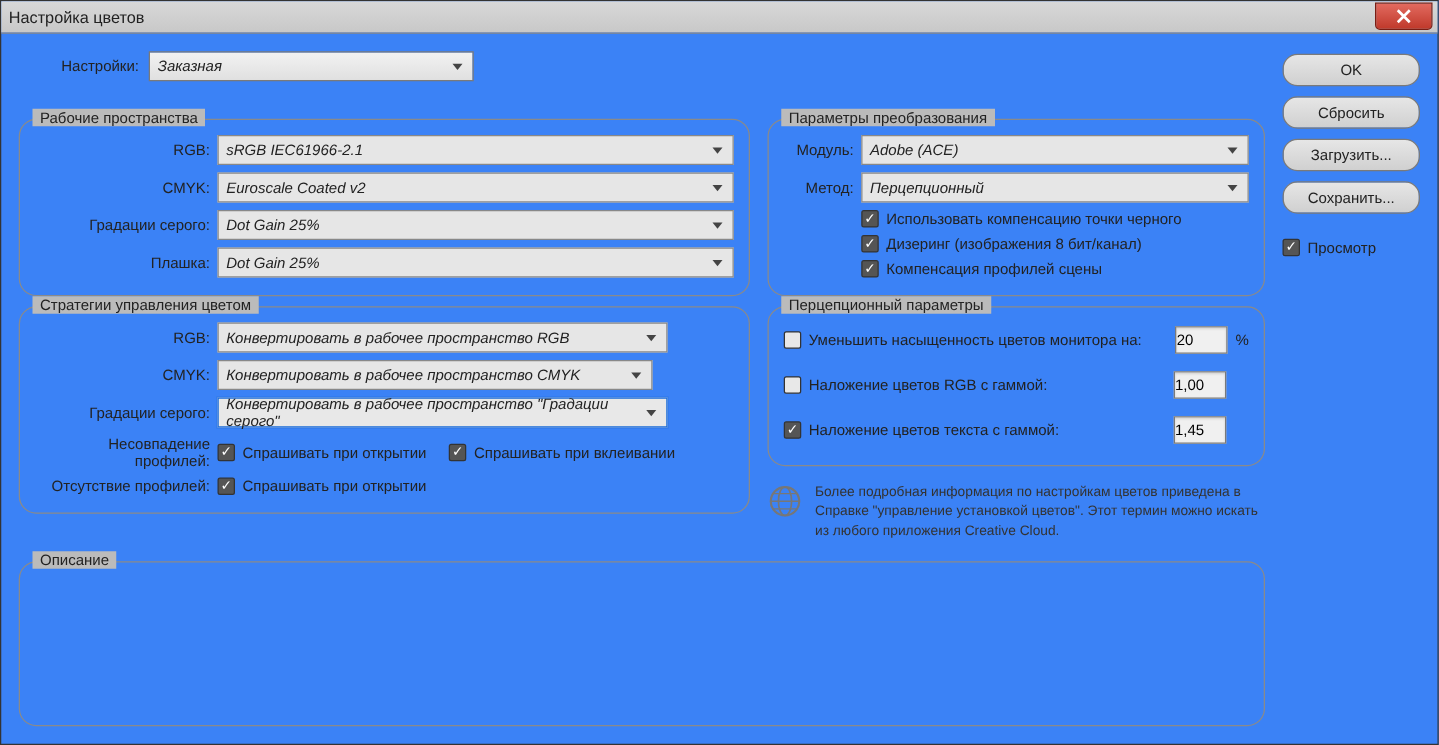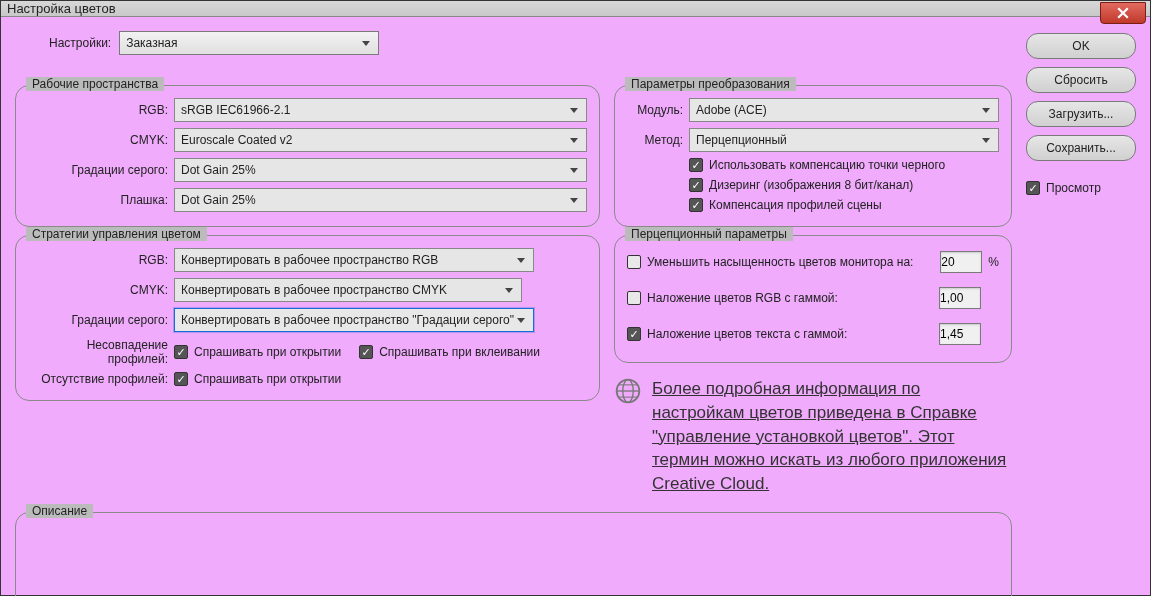--- a/index.html
+++ b/index.html
@@ -1,49 +1,49 @@
 <!DOCTYPE html>
 <html><head>
 <meta charset="utf-8">
 <style>
 * { box-sizing: border-box; margin: 0; padding: 0; font-family: "Segoe UI", Tahoma, sans-serif; font-size: 12px; }
 body { background: #555; width: 1151px; height: 596px; overflow: hidden; }
-.window { width: 1151px; height: 596px; background: #f0abfc; border: 1px solid #333; display: flex; flex-direction: column; }
+.window { width: 1151px; height: 596px; background: #3b82f6; border: 1px solid #333; display: flex; flex-direction: column; }
 .titlebar { height: 26px; background: linear-gradient(#d8d8d8,#c8c8c8); border-bottom: 1px solid #888; display: flex; align-items: center; padding: 0 6px; position: relative; }
 .titlebar .title { font-size: 13px; color: #222; }
 .close-btn { position: absolute; right: 4px; top: 1px; width: 46px; height: 22px; background: linear-gradient(#e26a5f,#c0392b); border: 1px solid #7a1d14; border-radius: 0 0 4px 4px; display: flex; align-items: center; justify-content: center; color: #fff; font-weight: bold; font-size: 13px; cursor: pointer; }
 .close-btn svg { width: 12px; height: 12px; }
 .body { flex: 1; padding: 14px 14px 14px 14px; display: flex; gap: 14px; }
 .main-col { flex: 1; display: flex; flex-direction: column; gap: 6px; }
 .side-col { width: 110px; display: flex; flex-direction: column; gap: 8px; padding-top: 2px; }
 .btn { height: 26px; background: linear-gradient(#e6e6e6,#d0d0d0); border: 1px solid #7a7a7a; border-radius: 12px; text-align: center; line-height: 24px; cursor: pointer; color: #222; }
 .chk-row { display: flex; align-items: flex-start; gap: 6px; margin-top: 12px; }
 .chk { width: 14px; height: 14px; background: #555; border: 1px solid #333; border-radius: 2px; display: inline-flex; align-items: center; justify-content: center; cursor: pointer; flex-shrink: 0; }
 .chk.on::after { content: "✓"; color: #fff; font-size: 11px; line-height: 1; }
 .chk.off { background: #e8e8e8; }
 .row { display: flex; align-items: center; gap: 6px; min-height: 28px; }
 .lbl { text-align: right; color: #222; }
-.select { height: 24px; background: linear-gradient(#f2f2f2,#e0e0e0); border: 1px solid #7a7a7a; display: flex; align-items: center; padding: 0 6px; cursor: pointer; position: relative; color: #222; }
+.select { height: 24px; background: linear-gradient(#f2f2f2,#e0e0e0); border: 1px solid #7a7a7a; display: flex; align-items: center; padding: 0 6px; cursor: pointer; position: relative; color: #222; font-style: italic; }
 .select.flat { background: #e6e6e6; border: 1px solid #888; }
 .select.hl { background: #e8e8e8; border: 1px solid #1a6bd8; box-shadow: 0 0 0 1px rgba(26,107,216,0.3); }
 .select::after { content: ""; position: absolute; right: 8px; top: 50%; margin-top: -2px; border-left: 4px solid transparent; border-right: 4px solid transparent; border-top: 5px solid #444; }
 .group { border: 1px solid #8a8a8a; border-radius: 14px; padding: 12px 12px 14px 12px; position: relative; margin-top: 8px; }
 .group-title { position: absolute; top: -9px; left: 10px; background: #bbbbbb; padding: 0 6px; color: #222; }
 .top-settings { display: flex; align-items: center; gap: 8px; margin-left: 34px; margin-bottom: 16px; }
 .two-col { display: flex; gap: 14px; }
 .left-half { flex: 1; min-width: 0; }
 .right-half { width: 398px; }
 .form-grid { display: grid; grid-template-columns: 140px 1fr; row-gap: 6px; column-gap: 6px; align-items: center; }
 .form-grid2 { display: grid; grid-template-columns: 56px 1fr; row-gap: 6px; column-gap: 6px; align-items: center; }
 .chk-inline { display: flex; align-items: flex-start; gap: 6px; }
 .textline { color: #222; }
 .numbox { width: 42px; height: 22px; background: #f0f0f0; border: 1px solid #7a7a7a; text-align: left; line-height: 20px; box-shadow: inset 0 1px 2px rgba(0,0,0,0.15); }
 .info-row { display: flex; gap: 10px; margin-top: 14px; }
 .info-icon { width: 28px; height: 28px; flex-shrink: 0; }
-.info-text { font-size: 17px; color: #333; line-height: 1.4; text-decoration: underline; }
+.info-text { font-size: 11px; color: #333; line-height: 1.4; }
 .desc-group { flex: 1; margin-top: 10px; }
 </style>
 </head>
 <body>
 
 <div class="window">
   <div class="titlebar">
     <span class="title">Настройка цветов</span>
     <div class="close-btn">
       <svg viewBox="0 0 10 10">

